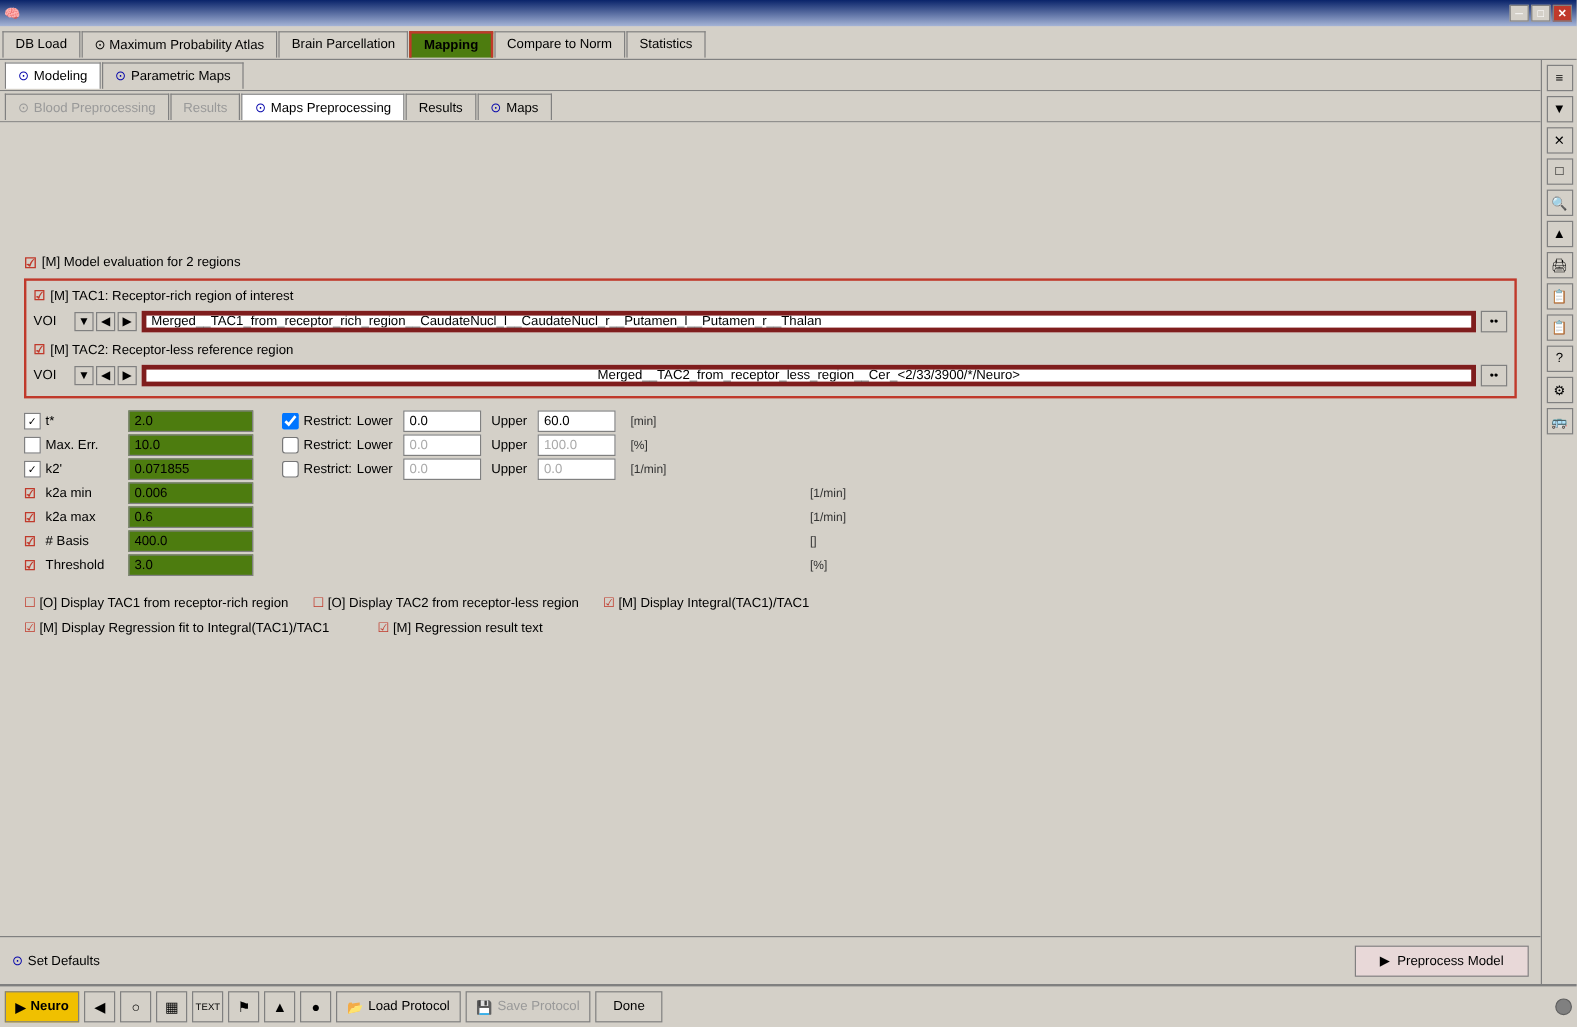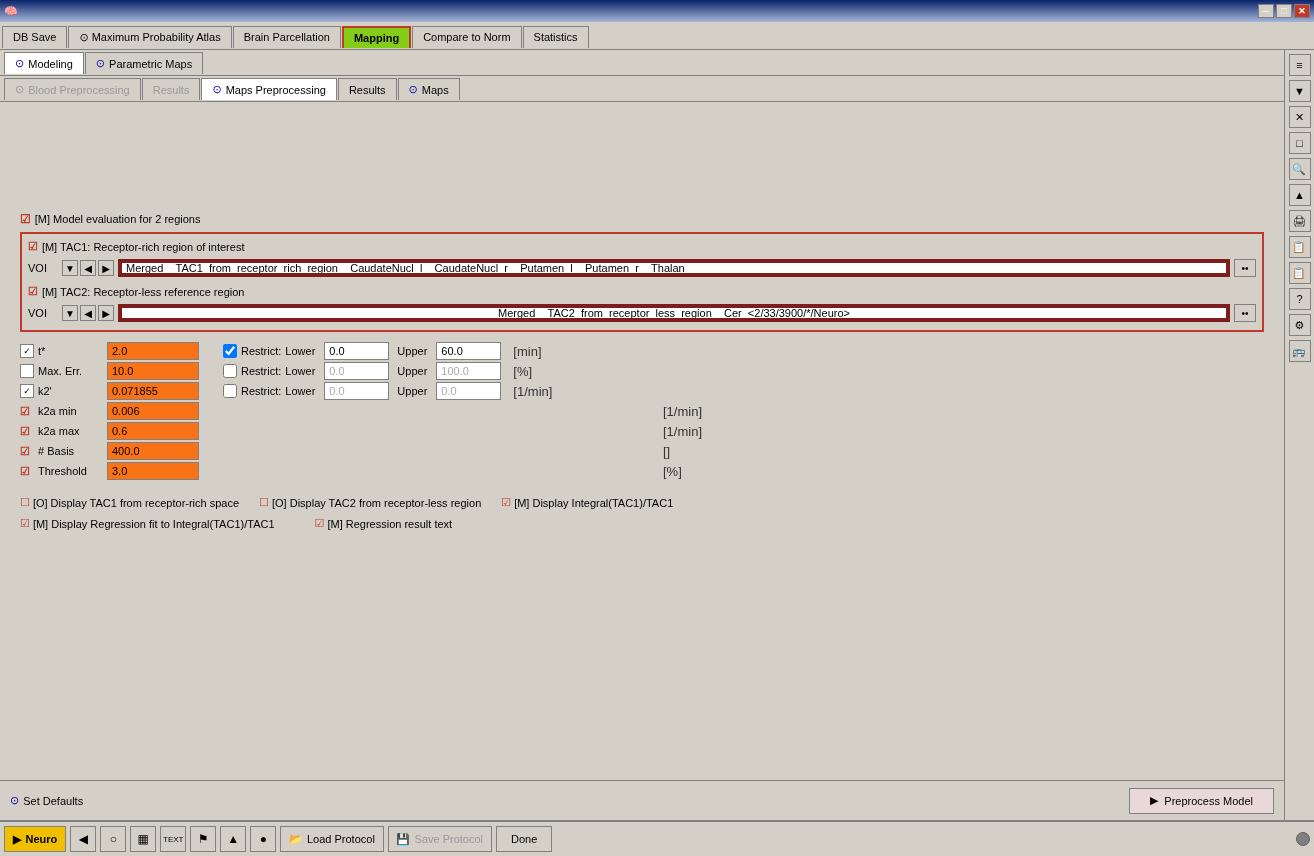--- a/index.html
+++ b/index.html
@@ -43,21 +43,21 @@
       border: 1px solid #808080;
       border-bottom: none;
       background: #d4d0c8;
       cursor: pointer;
       font-size: 11px;
       height: 22px;
       display: flex; align-items: center;
       margin-right: 1px;
     }
     .menu-tab.active {
-      background: #84cc16;
+      background: #4d7c0f;
       border: 2px solid #c0392b;
       border-bottom: none;
       font-weight: bold;
       z-index: 1;
     }
 
     
     .sub-tabs-row1 {
       display: flex;
       background: #d4d0c8;
@@ -166,40 +166,40 @@
     .param-check {
       width: 14px; height: 14px;
       border: 1px solid #808080;
       background: white;
       display: flex; align-items: center; justify-content: center;
       font-size: 9px;
     }
     .param-check.checked { background: white; }
     .param-label { width: 65px; font-size: 11px; }
     .param-value {
-      width: 92px; height: 18px;
-      border: 1px solid #808080;
-      background: #f97316;
+      width: 104px; height: 18px;
+      border: 1px solid #808080;
+      background: #4d7c0f;
       padding: 1px 4px;
       font-size: 11px;
     }
     .restrict-section {
       display: flex; align-items: center; gap: 4px; margin-left: 20px;
     }
     .restrict-label { font-size: 11px; }
     .bound-label { font-size: 11px; width: 35px; }
     .bound-input {
       width: 65px; height: 18px;
       border: 1px solid #808080;
       background: white;
       padding: 1px 4px;
       font-size: 11px;
     }
     .bound-input.disabled { color: #999; }
-    .unit-label { font-size: 13px; color: #333; margin-left: 8px; }
+    .unit-label { font-size: 10px; color: #333; margin-left: 8px; }
 
     .macro-section {
       margin-top: 8px;
       font-size: 11px;
     }
     .macro-text { font-size: 11px; margin-top: 2px; color: #000; }
 
     
     .display-row {
       display: flex; align-items: center; gap: 20px;
@@ -345,21 +345,21 @@
       <span>🧠</span>
     </div>
     <div class="title-bar-controls">
       <div class="title-btn">─</div>
       <div class="title-btn">□</div>
       <div class="title-btn close">✕</div>
     </div>
   </div>
 
   <div class="menu-tabs">
-    <div class="menu-tab">DB Save</div>
+    <div class="menu-tab">DB Load</div>
     <div class="menu-tab">⊙ Maximum Probability Atlas</div>
     <div class="menu-tab">Brain Parcellation</div>
     <div class="menu-tab active">Mapping</div>
     <div class="menu-tab">Compare to Norm</div>
     <div class="menu-tab">Statistics</div>
   </div>
 
   <div class="content-wrapper">
     <div class="main-content">
 
@@ -506,21 +506,21 @@
             <input class="param-value" value="3.0" style="">
             <span class="unit-label" style="margin-left:460px;">[%]</span>
           </div>
         </div>
 
 
         <div style="margin-top:16px;">
           <div class="display-row">
             <div class="display-item">
               <span style="color:#c0392b;">☐</span>
-              <span>[O] Display TAC1 from receptor-rich space</span>
+              <span>[O] Display TAC1 from receptor-rich region</span>
             </div>
             <div class="display-item">
               <span style="color:#c0392b;">☐</span>
               <span>[O] Display TAC2 from receptor-less region</span>
             </div>
             <div class="display-item">
               <span style="color:#c0392b;">☑</span>
               <span>[M] Display Integral(TAC1)/TAC1</span>
             </div>
           </div>

